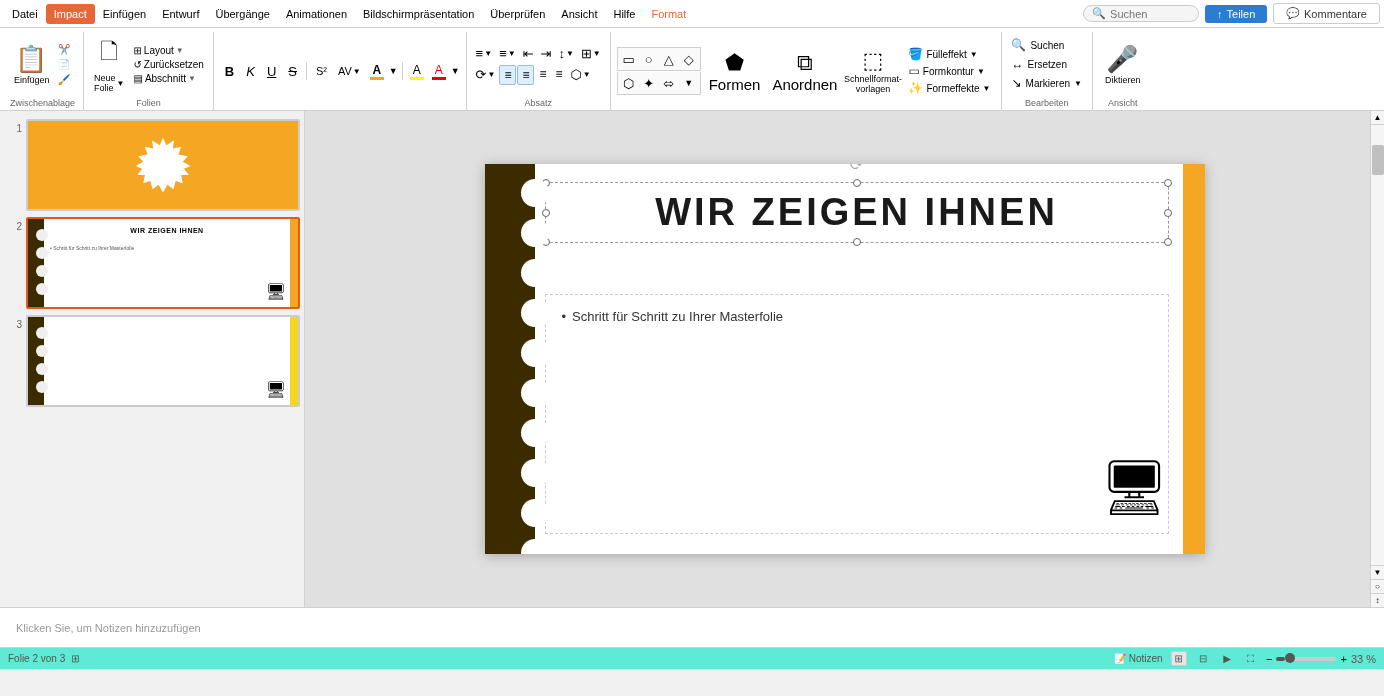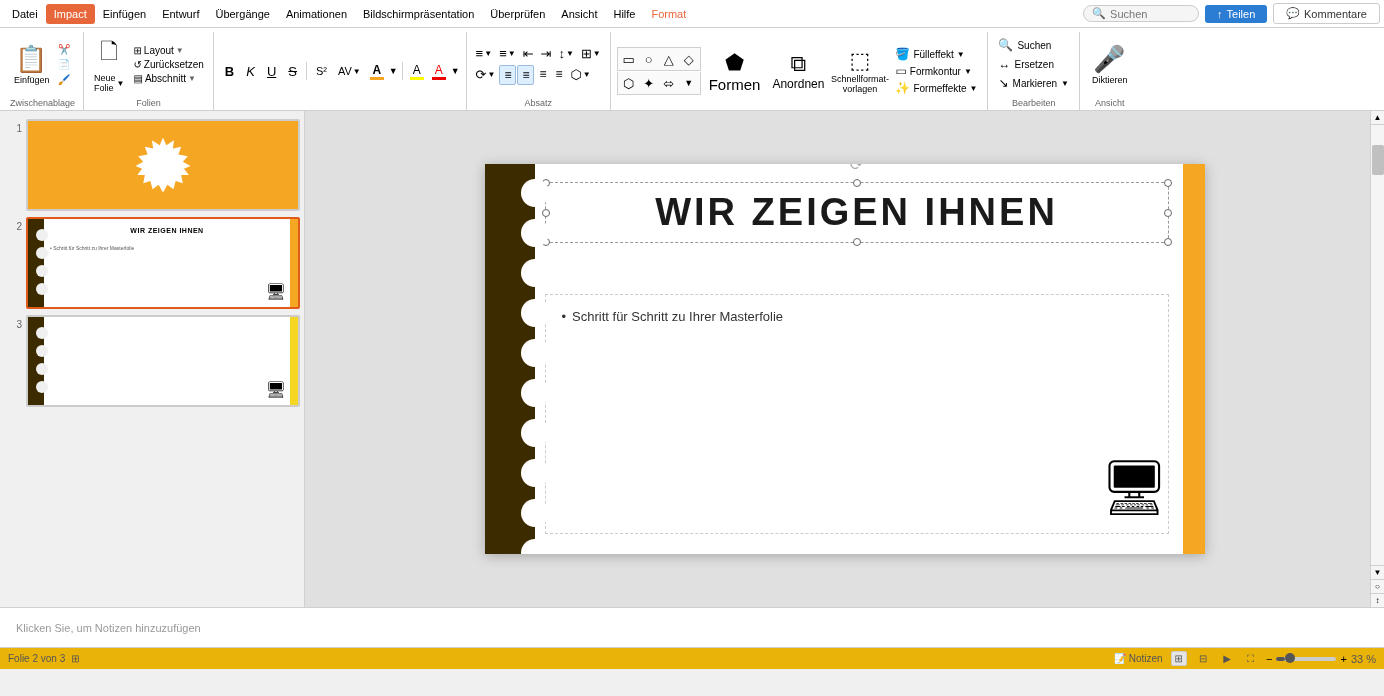--- a/index.html
+++ b/index.html
@@ -164,21 +164,21 @@
           </div>
         </div>
 
         <div style="display:flex; flex-direction:column; align-items:center; padding:2px 4px; cursor:pointer; border-radius:3px;">
           <span style="font-size:22px;">⬟</span>
           <span style="font-size:15px;">Formen</span>
         </div>
 
         <div style="display:flex; flex-direction:column; align-items:center; padding:2px 4px; cursor:pointer; border-radius:3px;">
           <span style="font-size:22px;">⧉</span>
-          <span style="font-size:12px;">Anordnen</span>
+          <span style="font-size:15px;">Anordnen</span>
         </div>
 
         <div style="display:flex; flex-direction:column; align-items:center; padding:2px 4px; cursor:pointer; border-radius:3px; max-width:55px;">
           <span style="font-size:22px;">⬚</span>
           <span style="font-size:9px; text-align:center; white-space:pre-wrap;">Schnellformat-vorlagen</span>
         </div>
 
         <div style="display:flex; flex-direction:column; gap:1px;">
           <div style="display:flex; align-items:center; gap:3px; padding:1px 4px; cursor:pointer; border-radius:2px; font-size:10px; white-space:nowrap;">
             <span style="font-size:12px;">🪣</span>
@@ -344,21 +344,21 @@
     </div>
 
   </div>
 
 </div>
 
 <div style="height:40px; background:#fff; border-top:1px solid #d0d0d0; display:flex; align-items:center; padding:0 16px; color:#999; font-size:11px; cursor:text;">
   <span>Klicken Sie, um Notizen hinzuzufügen</span>
 </div>
 
-<div style="display:flex; align-items:center; background:#eab308; border-top:1px solid #d0d0d0; height:22px; padding:0 8px; font-size:10px; color:#555;">
+<div style="display:flex; align-items:center; background:#5eead4; border-top:1px solid #d0d0d0; height:22px; padding:0 8px; font-size:10px; color:#555;">
   <span>Folie 2 von 3</span>
   <span style="margin-left:6px; cursor:pointer; font-size:10px;">⊞</span>
 
   <div style="margin-left:auto; display:flex; align-items:center; gap:8px;">
     <button style="background:none; border:none; cursor:pointer; font-size:10px; color:#555; display:flex; align-items:center; gap:2px;">
       <span>📝</span>
       <span>Notizen</span>
     </button>
 
     <div style="cursor:pointer; padding:1px 3px; border:1px solid #ccc; background:#e5e5e5; border-radius:2px; font-size:10px;">⊞</div>

